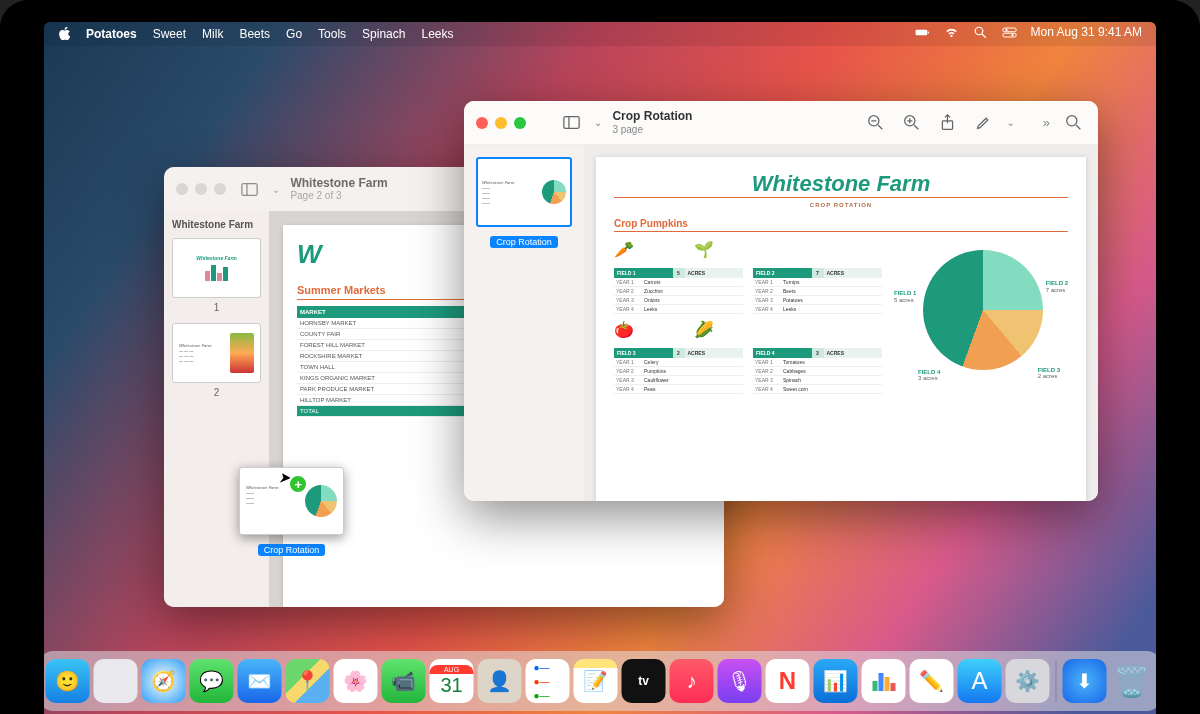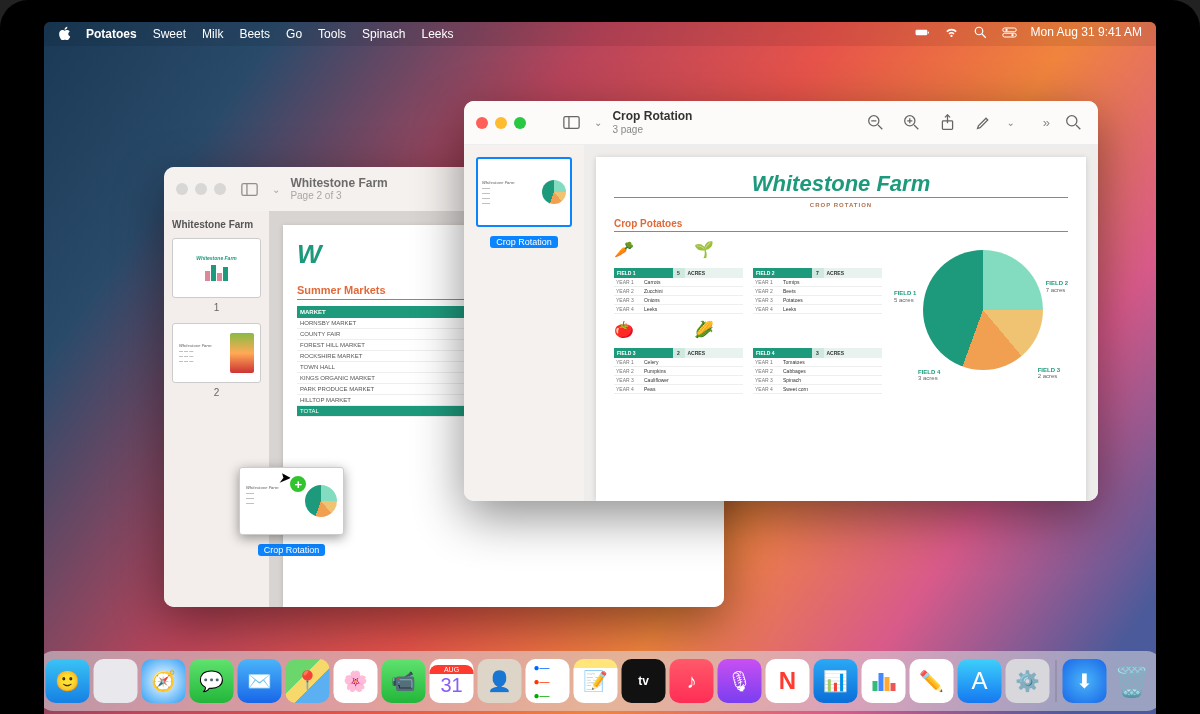--- a/index.html
+++ b/index.html
@@ -287,21 +287,21 @@
               <div style="flex:1;font-size:4px;color:#888;text-align:left">Whitestone Farm<br>——<br>——<br>——<br>——</div>
               <div class="mini-pie" style="background:conic-gradient(#84dcc0 0 90deg,#f0c373 90deg 140deg,#f0a050 140deg 200deg,#1d9a7c 200deg 360deg)"></div>
             </div>
           </div>
           <span class="thumb-label">Crop Rotation</span>
         </div>
         <div class="front-page-wrap">
           <div class="front-page">
             <h1>Whitestone Farm</h1>
             <div class="subtitle">CROP ROTATION</div>
-            <div class="cs">Crop Potatoes</div>
+            <div class="cs">Crop Pumpkins</div>
             <div style="display:flex;gap:10px">
               <div style="flex:1">
                 <div style="height:24px;display:flex;gap:60px;margin-bottom:4px">
                     <span style="font-size:16px;color:var(--orange)">🥕</span>
                     <span style="font-size:16px;color:var(--orange)">🌱</span>
                   </div>
                 <div class="crop-row" id="fields-top">
                     <div class="field-tbl">
                       <div class="ft-head">
                         <span class="a">FIELD 1</span>
@@ -440,21 +440,21 @@
           <span style="background:#6d9;border-radius:2px"></span>
         </div>
       <div class="app" style="background:radial-gradient(#fff,#2a9df5);color:#e33">🧭</div>
       <div class="app" style="background:linear-gradient(#5fe36e,#23b63b);color:#fff">💬</div>
       <div class="app" style="background:linear-gradient(#4ab5f9,#1866e8);color:#fff">✉️</div>
       <div class="app" style="background:linear-gradient(135deg,#6bd66b 40%,#f7d96b 40% 60%,#5ab0f0 60%)">📍</div>
       <div class="app" style="background:#fff">🌸</div>
       <div class="app" style="background:linear-gradient(#5fe36e,#23b63b);color:#fff">📹</div>
       <div class="app" style="background:#fff;flex-direction:column;font-size:8px">
           <div style="background:#ff3b30;color:#fff;width:100%;text-align:center;border-radius:8px 8px 0 0;font-size:7px;padding:1px">AUG</div>
-          <div style="font-size:20px;color:#8b5cf6;font-weight:400">31</div>
+          <div style="font-size:20px;color:#15803d;font-weight:400">31</div>
         </div>
       <div class="app" style="background:#dcd5c8">👤</div>
       <div class="app" style="background:#fff;font-size:10px;flex-direction:column;align-items:flex-start;padding:8px;gap:3px">
           <span style="color:#06f">●—</span>
           <span style="color:#f30">●—</span>
           <span style="color:#0a0">●—</span>
         </div>
       <div class="app" style="background:linear-gradient(#ffe57a 20%,#fff 20%)">📝</div>
       <div class="app" style="background:#111;color:#fff;font-size:12px;font-weight:700">tv</div>
       <div class="app" style="background:linear-gradient(#ff5a6a,#ff2d55);color:#fff">♪</div>

